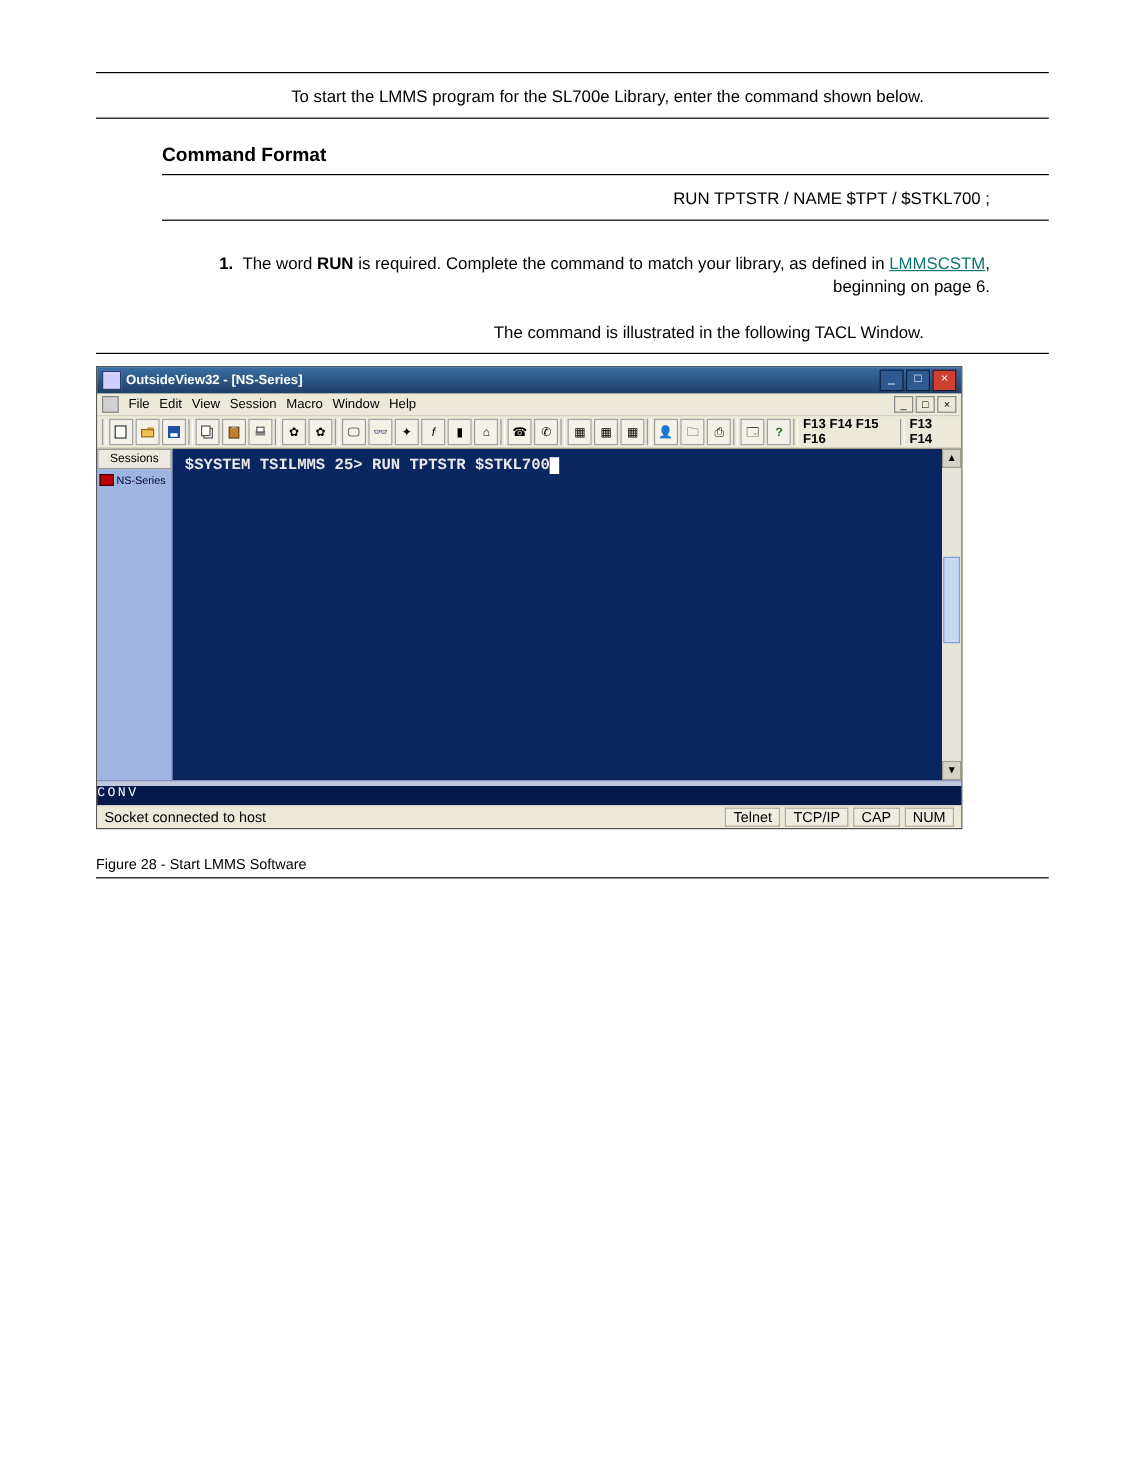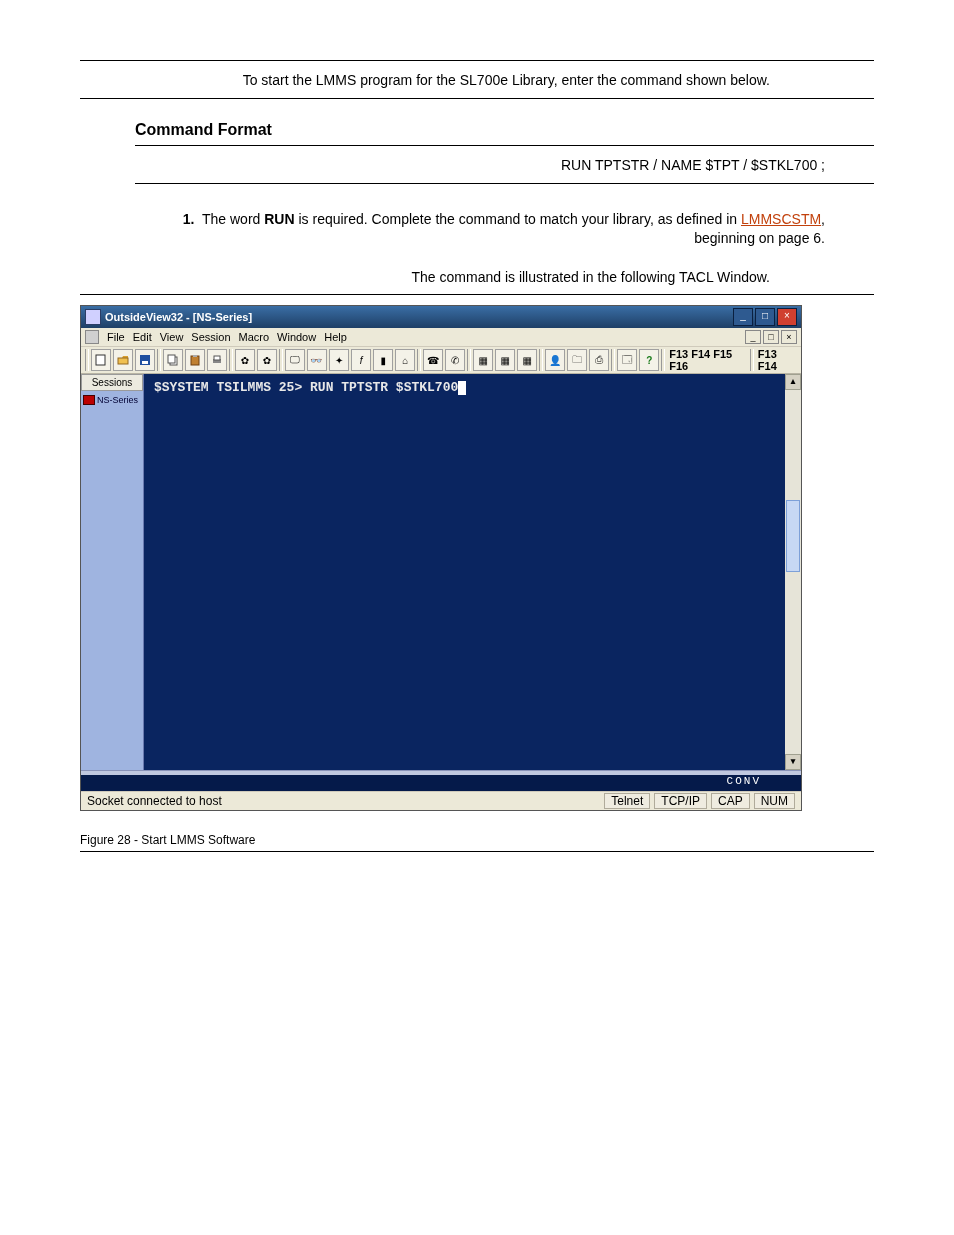--- a/index.html
+++ b/index.html
@@ -37,21 +37,21 @@
     margin: 22px 0 6px 0;
   }
   .body-text {
     font-size: 14px;
     line-height: 1.35;
     margin: 10px 0 8px 0;
     max-width: 690px;
     text-align: right;
   }
   .link {
-    color: #c2410c;
+    color: #0f766e;
     text-decoration: underline;
   }
   .note { margin-top: 26px; }
   .idx { font-weight: bold; margin-right: 4px; }
 
   
   .fig-caption {
     font-size: 12px;
     margin-top: 22px;
   }
@@ -114,21 +114,21 @@
   .tb-sep { width: 2px; height: 22px; border-left: 1px solid #999; border-right: 1px solid #fff; }
   .tb-btn {
     width: 20px; height: 20px; border: 1px solid #a0a0a0; background: #f4f2e8;
     display: flex; align-items: center; justify-content: center;
     font-size: 10px; overflow: hidden;
   }
   .tb-text { font-weight: bold; font-size: 11px; padding: 0 2px; }
 
   .workarea {
     display: flex;
-    height: 396px;
+    height: 276px;
     background: #eab308;
   }
   .sessions-panel {
     width: 62px;
     background: #9fb4e0;
     border-right: 1px solid #6b7bb0;
     display: flex; flex-direction: column;
   }
   .sessions-tab {
     background: #eceae0;
@@ -183,21 +183,20 @@
   }
   .term-scroll .sthumb {
     position: absolute; left: 1px; right: 1px; top: 30%; height: 70px;
     background: #c7d8f4; border: 1px solid #7da0d8;
   }
 
   .conv-bar {
     height: 16px;
     background: #051a4a;
     color: #fff;
-    text-align: right;
     padding: 0 40px 0 0;
     font-family: "Courier New", monospace;
     font-size: 11px;
     letter-spacing: 2px;
   }
   .bottom-ruler {
     height: 4px;
     background: #c0c8e0;
     border-top: 1px solid #8892b8;
   }

